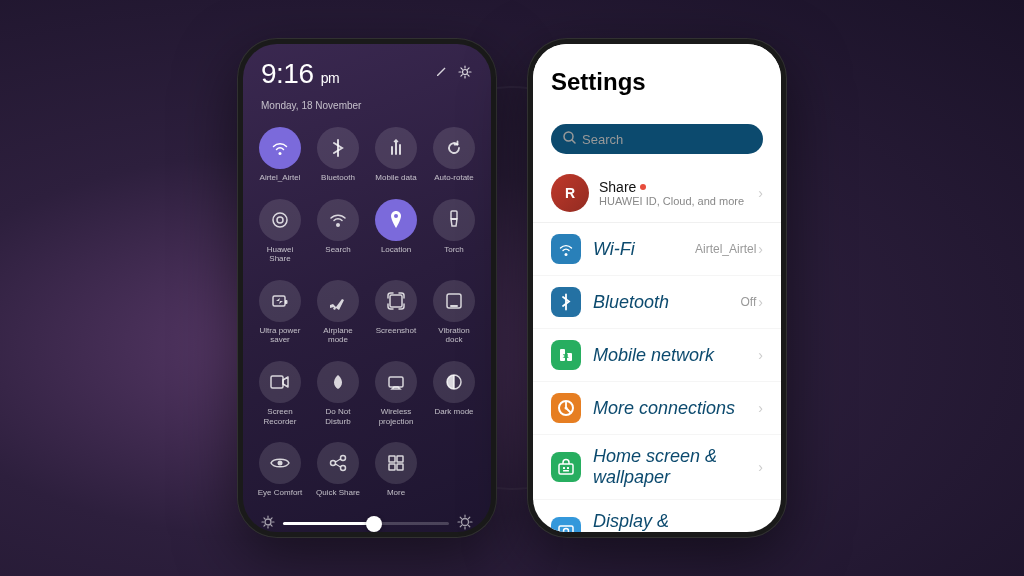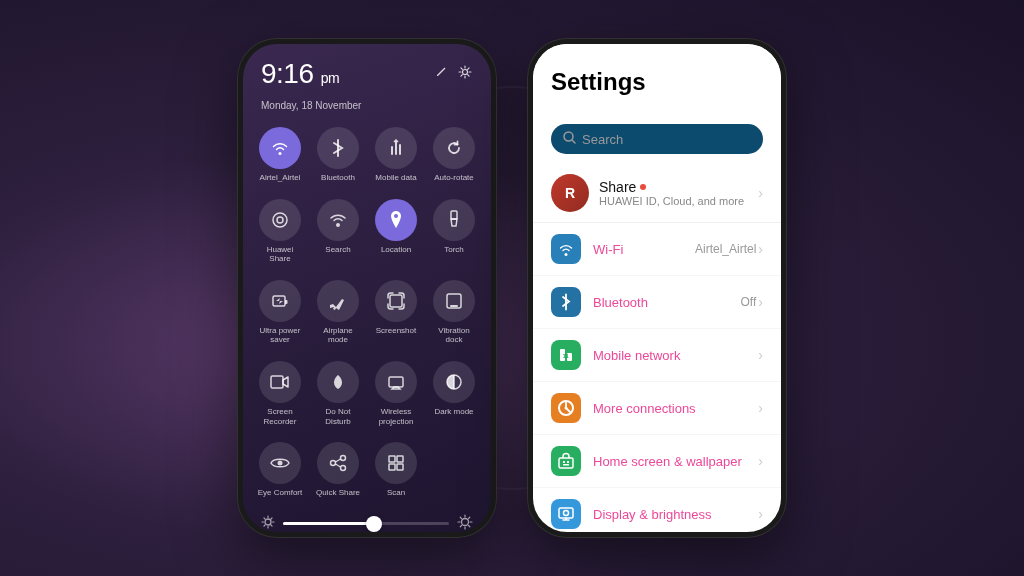--- a/index.html
+++ b/index.html
@@ -334,22 +334,23 @@
     .icon-mobile { background: #27ae60; }
     .icon-connections { background: #e67e22; }
     .icon-homescreen { background: #27ae60; }
     .icon-display { background: #3498db; }
 
     .settings-item-text {
       flex: 1;
     }
 
     .settings-item-label {
-      font-size: 13px;
-      color: #ec4899;
+      font-size: 18px;
+      color: #0c4a6e;
+      font-style: italic;
     }
 
     .settings-item-value {
       font-size: 12px;
       color: #999;
     }
 
     .settings-item-right {
       display: flex;
       align-items: center;
@@ -583,21 +584,21 @@
 
         <div class="toggle-item">
           <div class="toggle-btn inactive">
             <svg width="18" height="18" viewBox="0 0 18 18" fill="none">
               <rect x="2" y="2" width="6" height="6" rx="0.5" stroke="rgba(255,255,255,0.8)" stroke-width="1.5"></rect>
               <rect x="10" y="2" width="6" height="6" rx="0.5" stroke="rgba(255,255,255,0.8)" stroke-width="1.5"></rect>
               <rect x="2" y="10" width="6" height="6" rx="0.5" stroke="rgba(255,255,255,0.8)" stroke-width="1.5"></rect>
               <rect x="10" y="10" width="6" height="6" rx="0.5" stroke="rgba(255,255,255,0.8)" stroke-width="1.5"></rect>
             </svg>
           </div>
-          <div class="toggle-label">Scan</div>
+          <div class="toggle-label">More</div>
         </div>
 
       </div>
 
       <div class="brightness-bar">
         <div class="brightness-icon">
           <svg width="14" height="14" viewBox="0 0 14 14" fill="none">
             <circle cx="7" cy="7" r="3" stroke="rgba(255,255,255,0.6)" stroke-width="1.3"></circle>
             <path d="M7 1v1.5M7 11.5V13M1 7h1.5M11.5 7H13M2.93 2.93l1.06 1.06M10.01 10.01l1.06 1.06M2.93 11.07l1.06-1.06M10.01 3.99l1.06-1.06" stroke="rgba(255,255,255,0.6)" stroke-width="1.2" stroke-linecap="round"></path>
           </svg>

